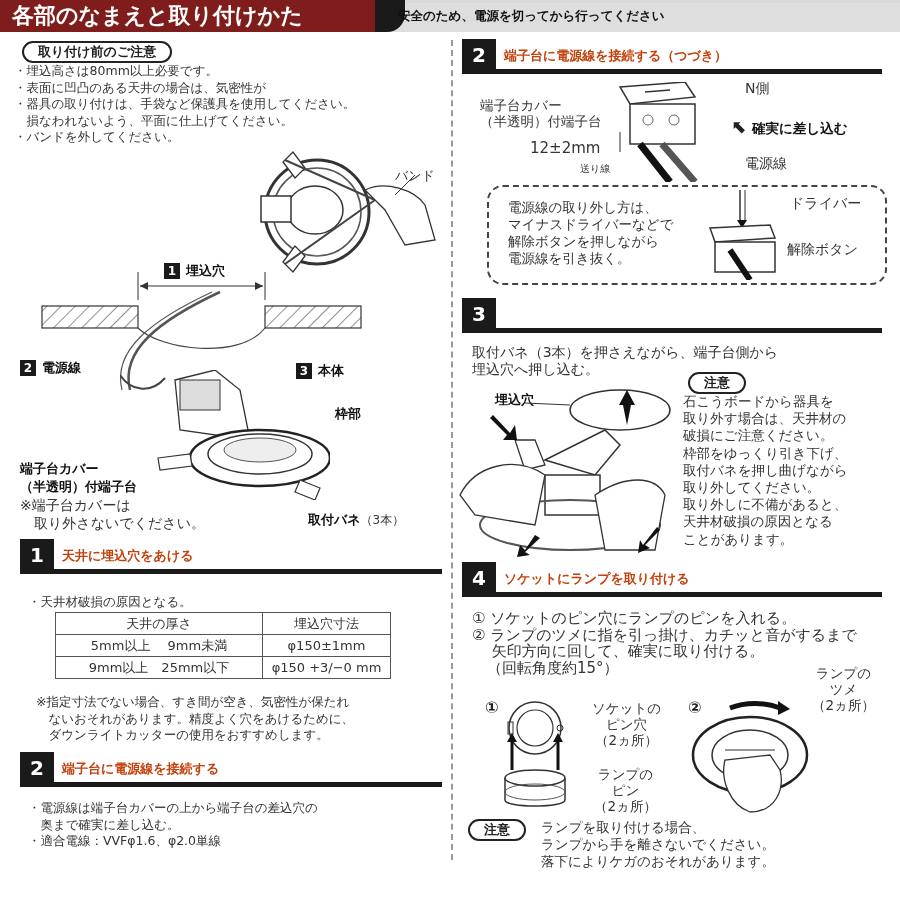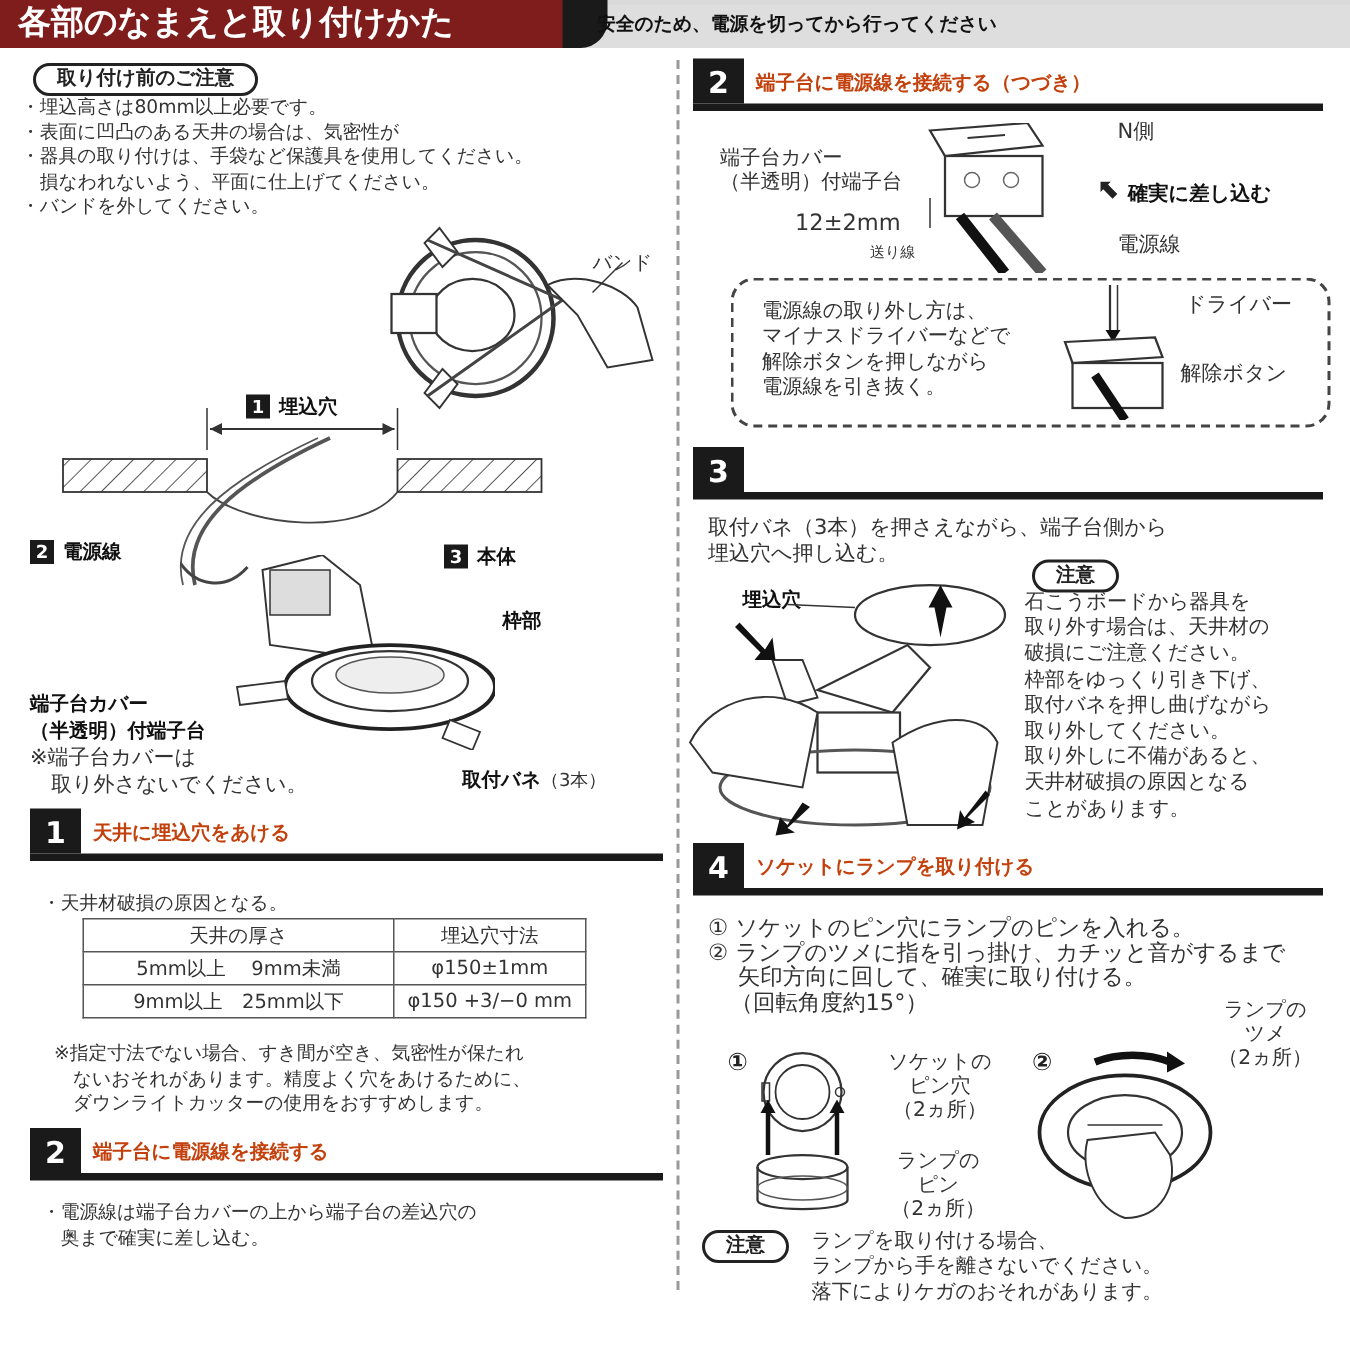--- a/index.html
+++ b/index.html
@@ -138,20 +138,21 @@
   <div class="bullet">　ダウンライトカッターの使用をおすすめします。</div>
 </div>
 
 <div class="sec-head" style="left:20px; top:757px; width:422px;">
   <div class="sec-num">2</div>
   <div class="sec-title">端子台に電源線を接続する</div>
 </div>
 <div class="abs" style="left:28px; top:800px; width:410px;">
   <div class="bullet">・電源線は端子台カバーの上から端子台の差込穴の</div>
   <div class="bullet">　奥まで確実に差し込む。</div>
+  <div class="bullet">・適合電線：VVFφ1.6、φ2.0単線</div>
 </div>
 
 <div class="sec-head" style="left:462px; top:44px; width:420px;">
   <div class="sec-num">2</div>
   <div class="sec-title">端子台に電源線を接続する（つづき）</div>
 </div>
 <div class="abs txt" style="left:480px; top:97px; font-size:13.5px; line-height:16px;">
   <div>端子台カバー</div>
   <div>（半透明）付端子台</div>
 </div>

